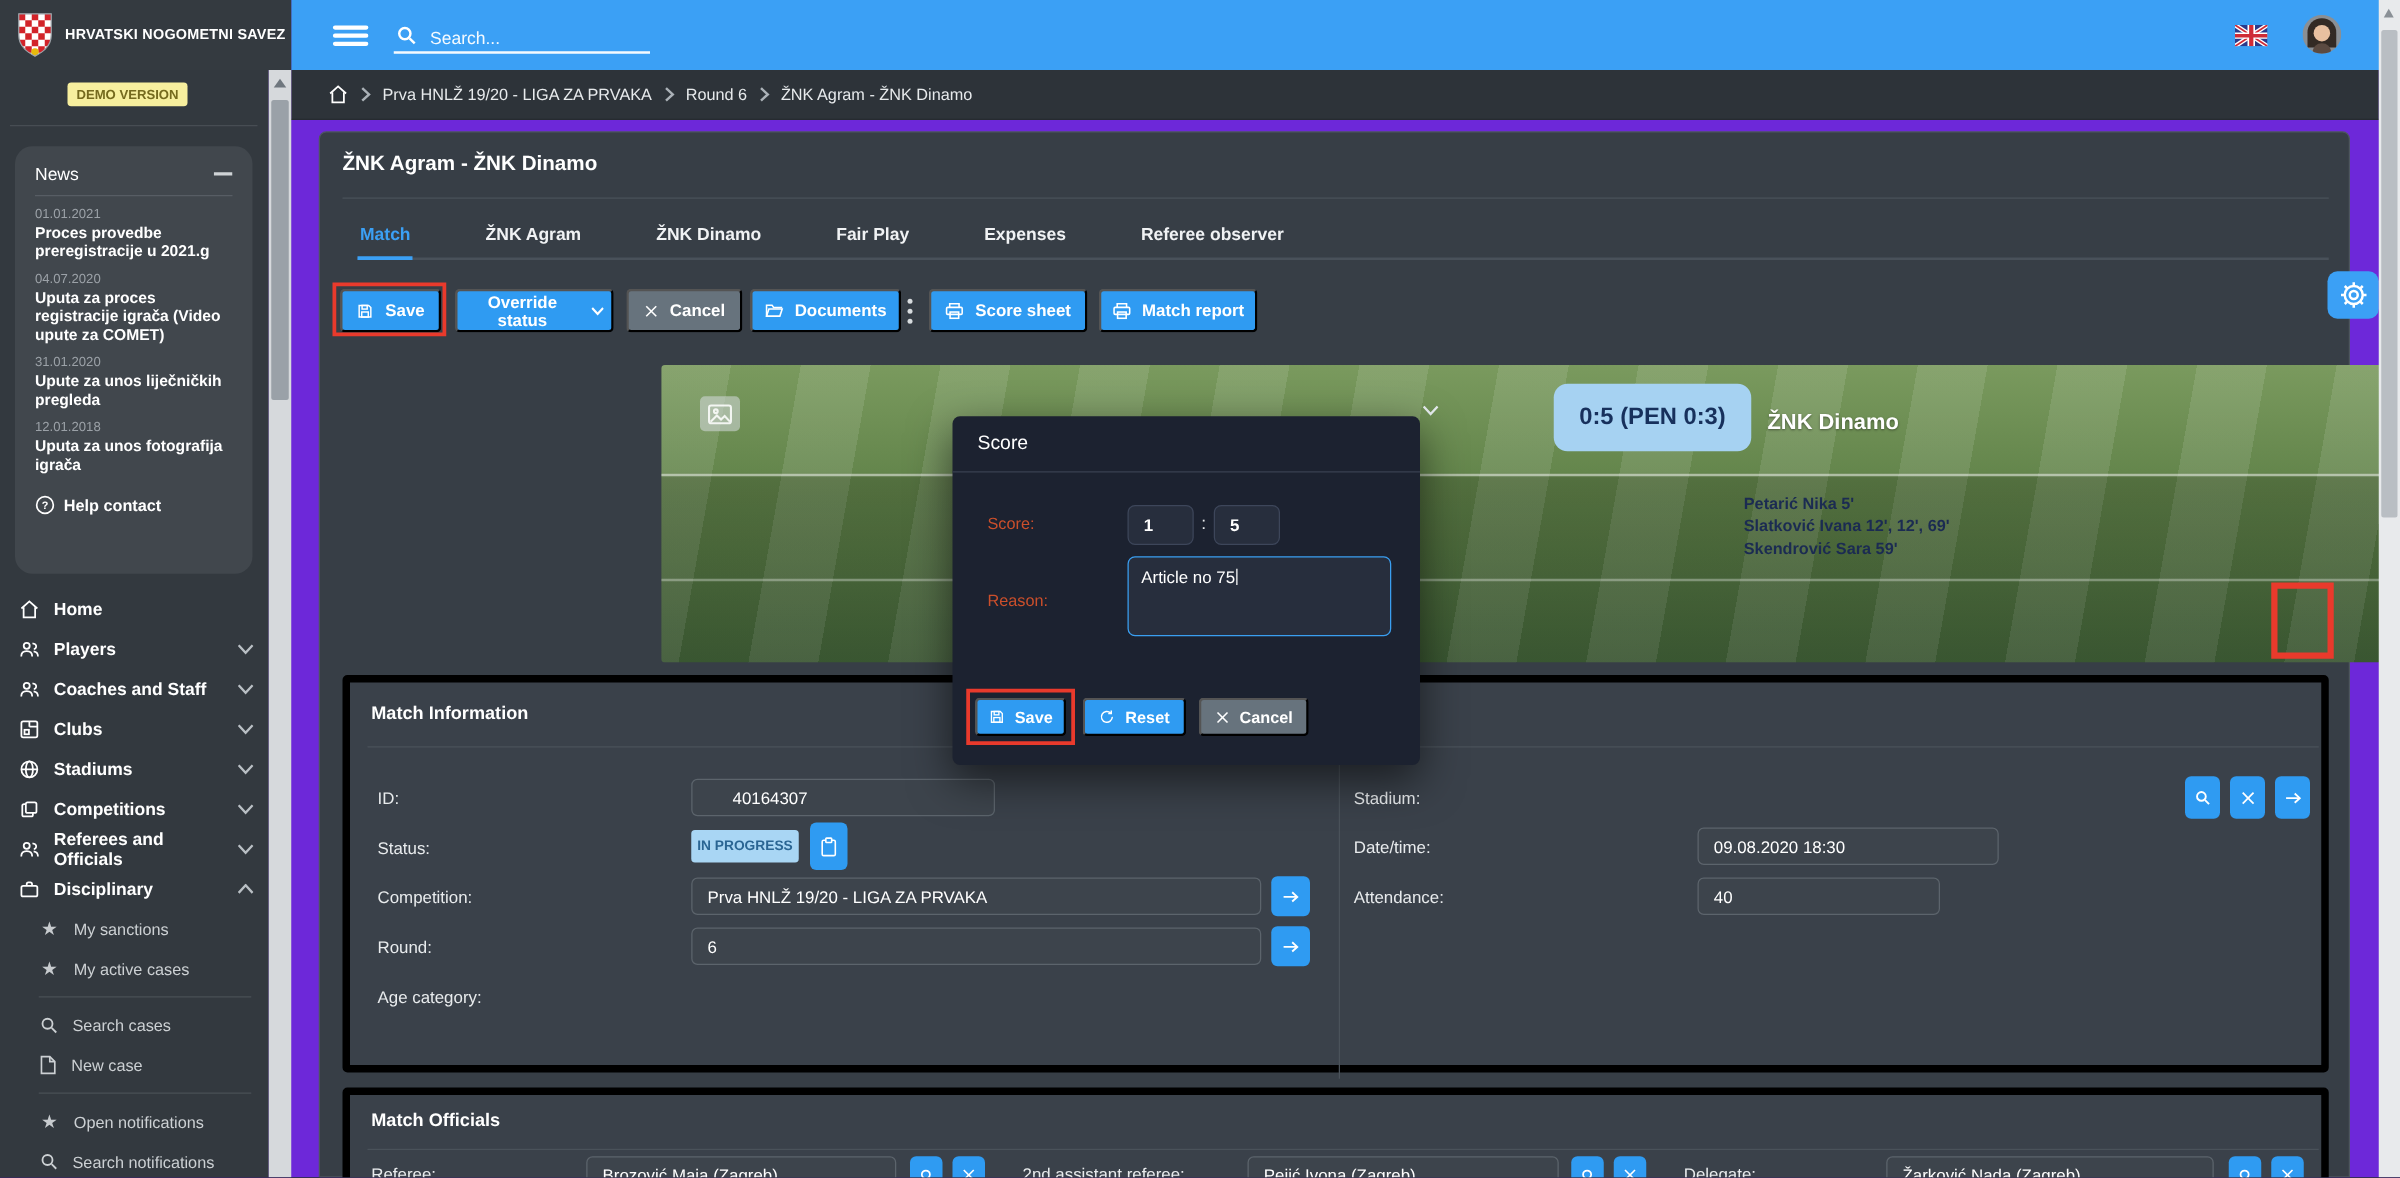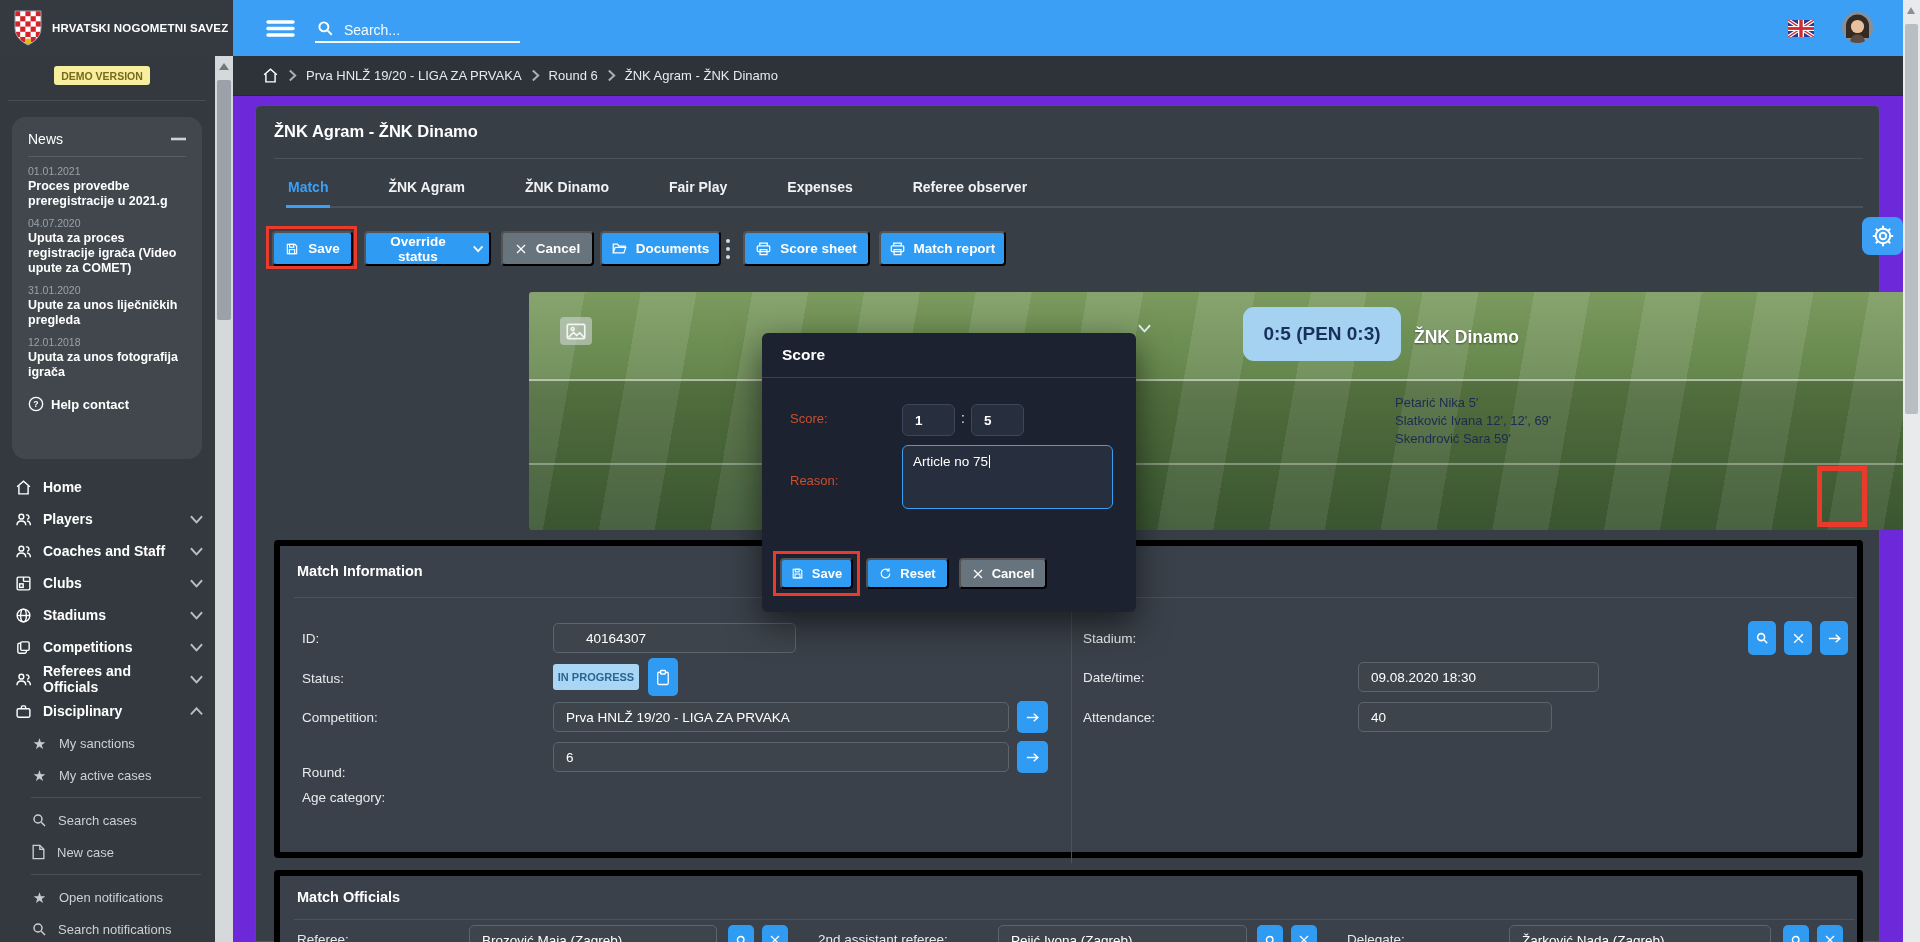--- a/index.html
+++ b/index.html
@@ -60,28 +60,28 @@
   
   .banner{left:273px;top:186px;width:1589px;height:238px;border-radius:3px;overflow:hidden;
     background:
       linear-gradient(180deg, rgba(0,0,0,0) 0 36%, rgba(0,0,0,.16) 38% 100%),
       repeating-linear-gradient(100deg, rgba(255,255,255,.10) 0 55px, rgba(255,255,255,0) 55px 110px),
       linear-gradient(180deg,#7a9a5e 0%,#5f8148 45%,#44663a 100%);}
   .pitchline{position:absolute;left:0;width:100%;height:2px;background:rgba(255,255,255,.5);}
   .imgph{position:absolute;width:32px;height:28px;background:rgba(214,219,222,.55);border-radius:4px;display:flex;align-items:center;justify-content:center;color:rgba(255,255,255,.85);}
   .scorepill{position:absolute;left:714px;top:15px;width:158px;height:54px;background:#a6d2f2;border-radius:11px;display:flex;align-items:center;justify-content:center;font-size:19px;font-weight:bold;color:#17305c;}
   .teamname{position:absolute;left:885px;top:35px;font-size:17.5px;font-weight:bold;text-shadow:0 1px 2px rgba(0,0,0,.45);}
-  .scorers{position:absolute;left:866px;top:102px;font-size:13px;font-weight:normal;color:#1b2b52;line-height:18px;}
+  .scorers{position:absolute;left:866px;top:102px;font-size:13px;font-weight:bold;color:#1b2b52;line-height:18px;}
   .penlabel{position:absolute;left:1381px;top:197px;font-size:13px;font-weight:bold;color:#14234c;}
   
   .redbox{position:absolute;border:3px solid #e93a2c;z-index:60;box-sizing:border-box;}
   .redbox.thick{border-width:5px;}
   
   .modal{left:762px;top:333px;width:374px;height:279px;background:#1c2230;border-radius:6px;box-shadow:0 12px 34px rgba(0,0,0,.55);z-index:50;}
-  .modal-title{position:absolute;left:20px;top:13px;font-size:15.5px;font-weight:bold;}
+  .modal-title{position:absolute;left:20px;top:13px;font-size:15.5px;font-weight:normal;}
   .modal-div{position:absolute;left:0;top:44px;width:374px;height:1px;background:#394050;}
   .mlabel{position:absolute;left:28px;font-size:13px;color:#cb4f2b;}
   .minp{position:absolute;width:53px;height:32px;background:#272e3d;border:1px solid #3d465a;border-radius:6px;color:#fff;font-size:13.5px;font-weight:bold;padding:0 0 0 12px;box-sizing:border-box;font-family:inherit;outline:none;}
   .mtext{position:absolute;left:140px;top:112px;width:211px;height:64px;background:#272e3d;border:1.5px solid #3a9ff1;border-radius:6px;color:#fff;font-size:13.5px;padding:8px 10px;box-sizing:border-box;}
   .caret::after{content:"";display:inline-block;width:1px;height:13px;background:#fff;margin-left:1px;vertical-align:-2px;}
   .mbtn{position:absolute;top:225px;height:31px;display:flex;align-items:center;justify-content:center;gap:8px;border-radius:4px;font-size:13px;font-weight:bold;color:#fff;box-sizing:border-box;}
   
   .card2{position:absolute;background:#3a414a;border:6px solid #000000;border-radius:4px;box-sizing:border-box;}
   .sect-title{position:absolute;left:17px;font-size:14.5px;font-weight:bold;}
   .sect-div{position:absolute;left:14px;height:1px;background:#4a525a;}
@@ -536,21 +536,21 @@
 
       <div class="lbl" style="left:22px;top:164px">Competition:</div>
       <input class="inp" style="left: 273px; top: 156px; width: 456px;" value="Prva HNLŽ 19/20 - LIGA ZA PRVAKA">
       <div class="sqbtn" style="left:737px;top:155px;width:31px;height:32px">
         <svg class="ic" width="15" height="13" viewBox="0 0 24 20" fill="none" stroke="#fff" stroke-width="2.4">
             <path d="M3 10 h17"></path>
             <path d="M14 4 l6.5 6 L14 16"></path>
           </svg>
       </div>
 
-      <div class="lbl" style="left:22px;top:219px">Round:</div>
+      <div class="lbl" style="left:22px;top:204px">Round:</div>
       <input class="inp" style="left: 273px; top: 196px; width: 456px;" value="6">
       <div class="sqbtn" style="left:737px;top:195px;width:31px;height:32px">
         <svg class="ic" width="15" height="13" viewBox="0 0 24 20" fill="none" stroke="#fff" stroke-width="2.4">
             <path d="M3 10 h17"></path>
             <path d="M14 4 l6.5 6 L14 16"></path>
           </svg>
       </div>
 
       <div class="lbl" style="left:22px;top:244px">Age category:</div>
 

